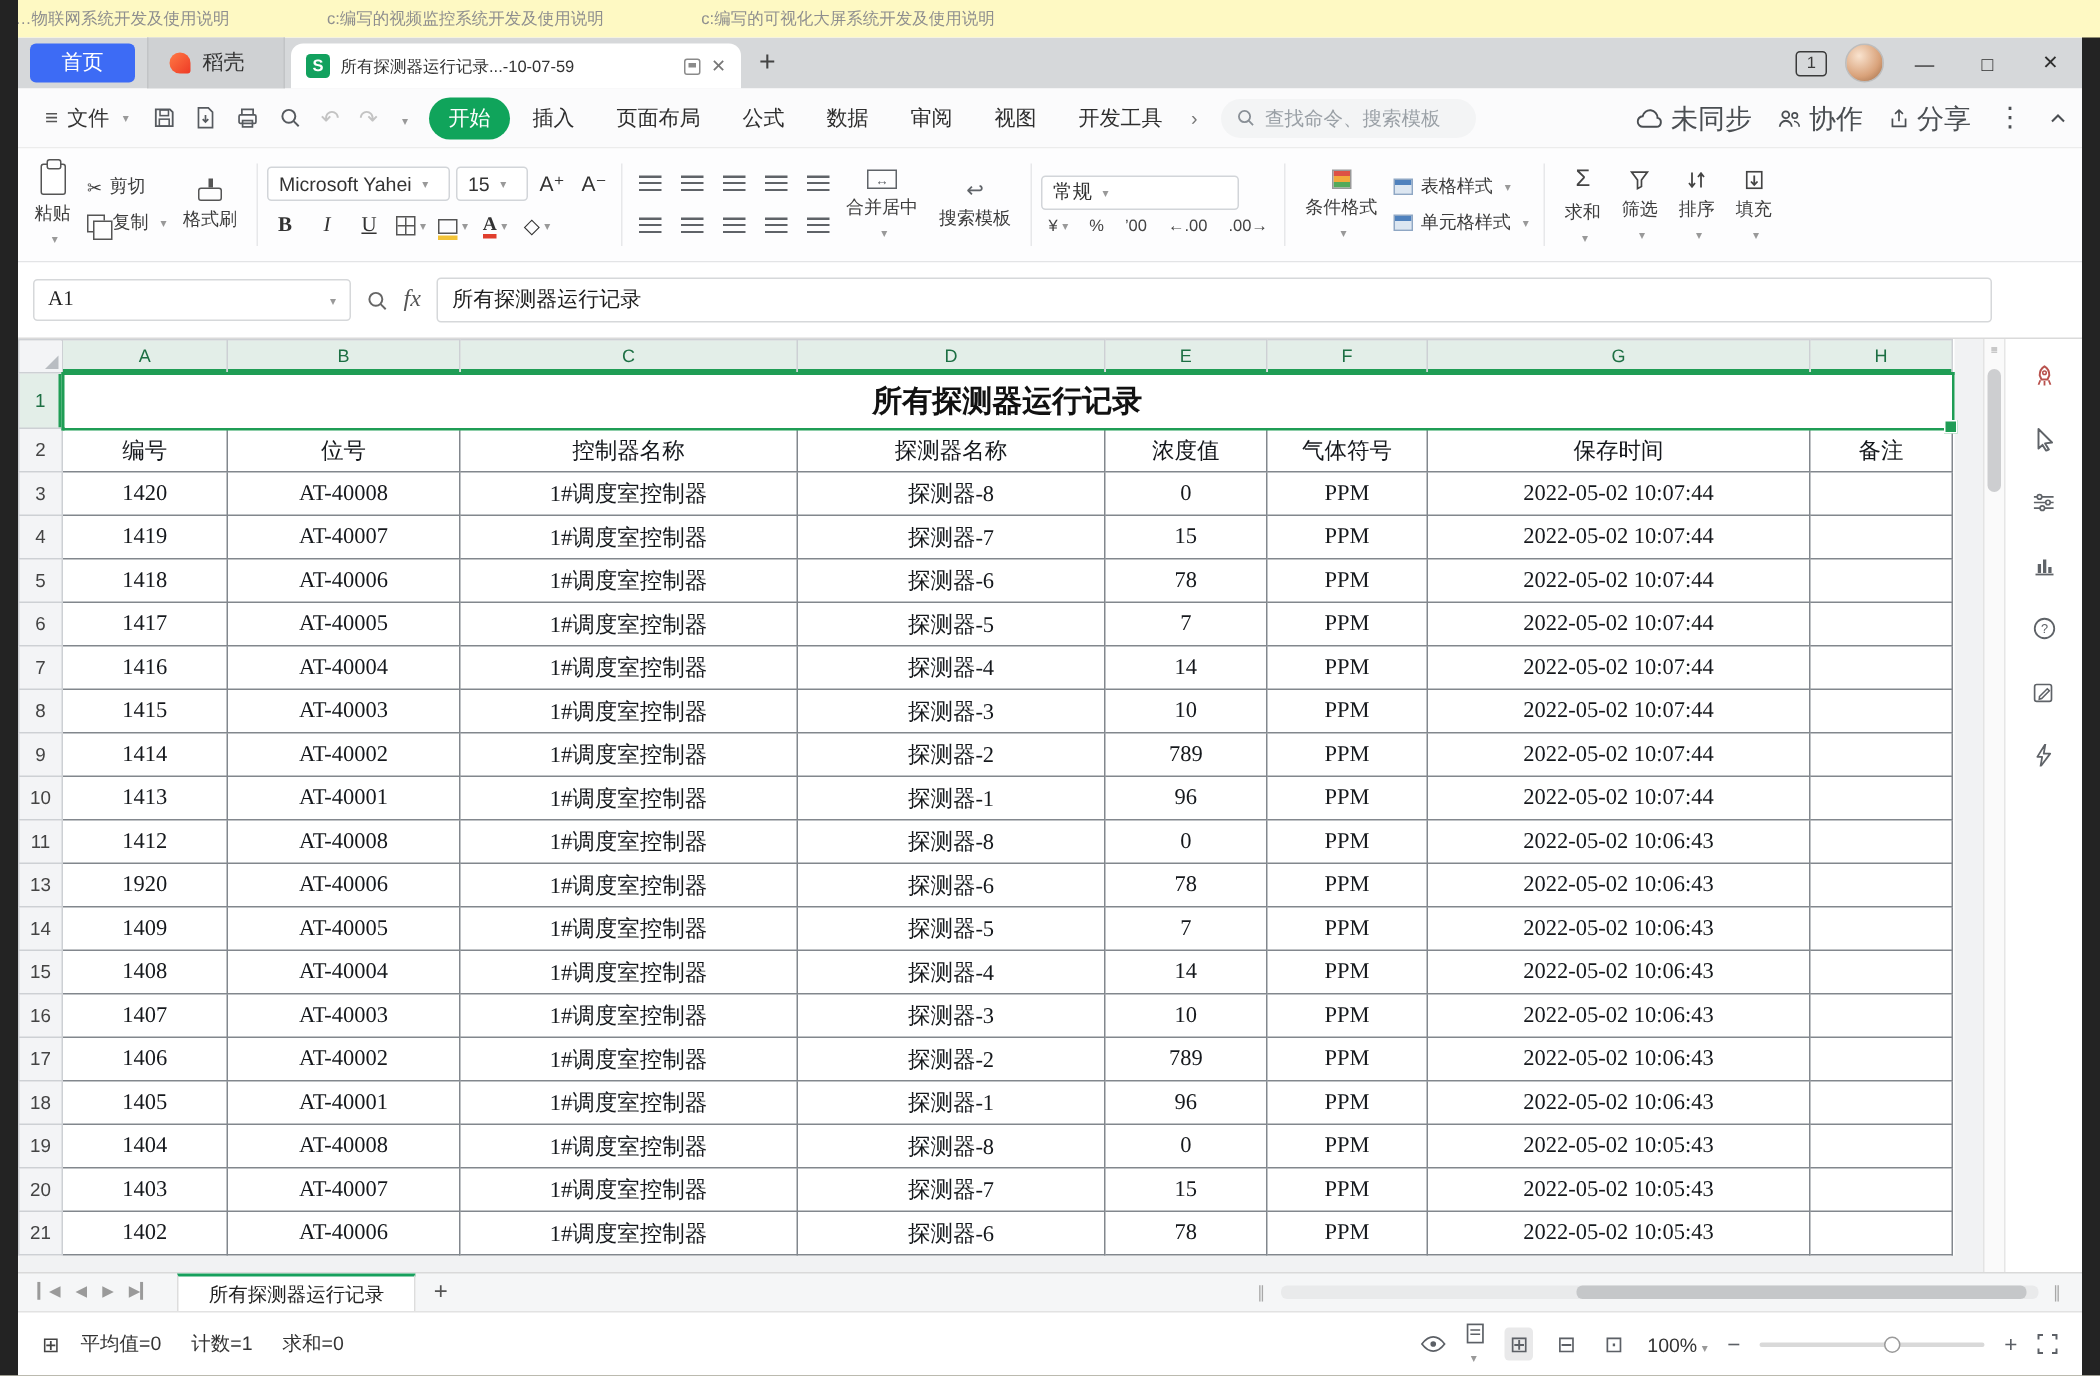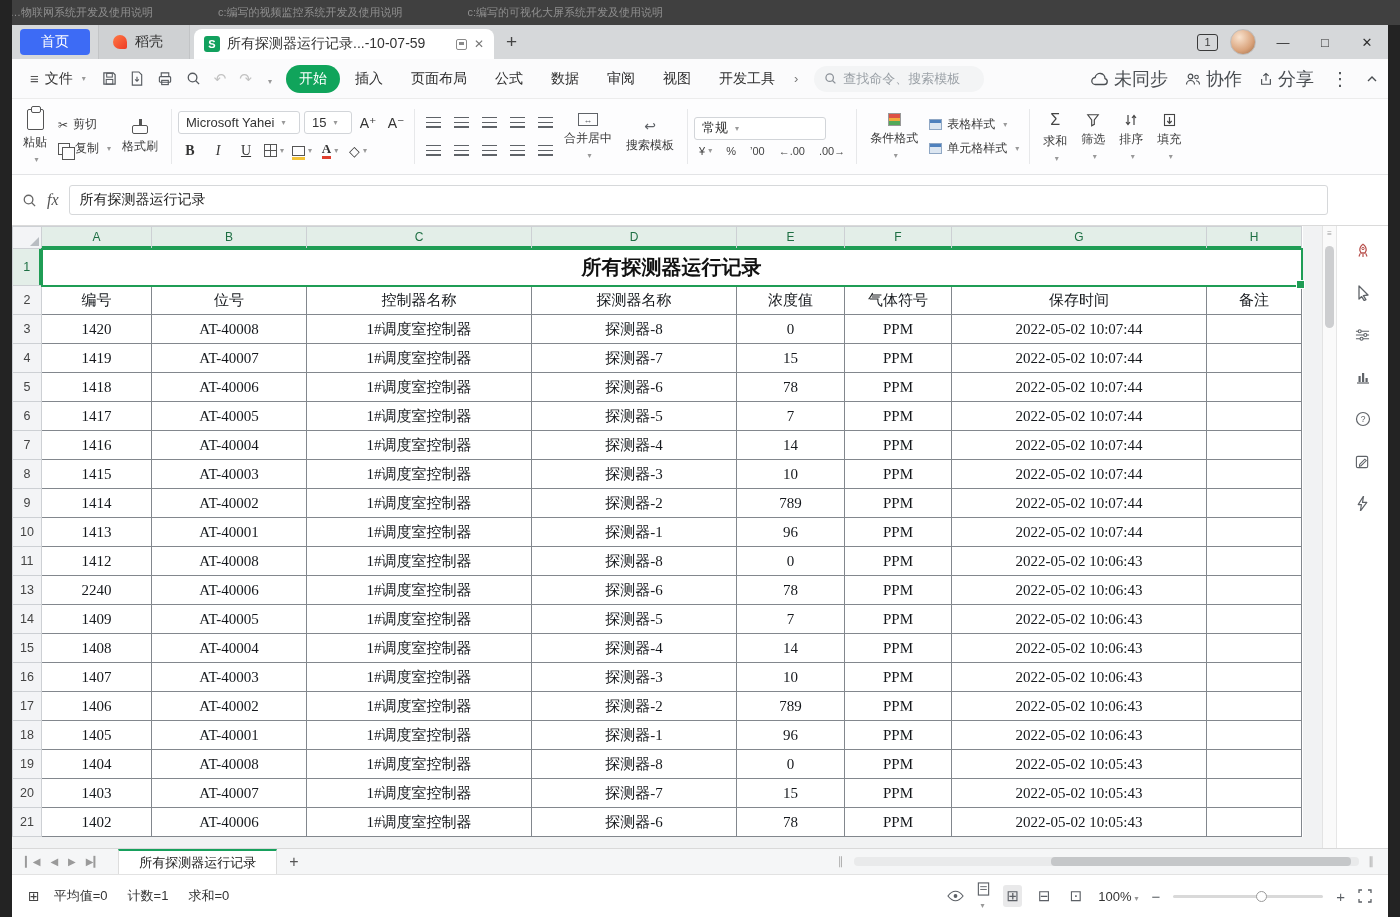--- a/index.html
+++ b/index.html
@@ -1,35 +1,35 @@
 <!DOCTYPE html>
 <html><head>
 <meta charset="utf-8">
 <style>
   * { box-sizing: border-box; margin: 0; padding: 0; }
   html,body { width:1400px; height:917px; overflow:hidden; }
   body { font-family:"Liberation Sans","DejaVu Sans",sans-serif; background:#262626; }
-  .screen { position:relative; width:1400px; height:917px; overflow:hidden; background:#404040; }
+  .screen { position:relative; width:1400px; height:917px; overflow:hidden; background:#fef9c3; }
 
   
   .bg-top { position:absolute; top:0; left:0; right:0; height:25px; display:flex; align-items:center; gap:65px; padding-left:10px; color:#8f8f8f; font-size:11px; white-space:nowrap; overflow:hidden; }
   .bg-left { position:absolute; left:0; top:0; bottom:0; width:12px; background:#232323; }
   .bg-right { position:absolute; right:0; top:25px; bottom:0; width:12px; background:#232323; }
 
   
   .app { position:absolute; left:12px; top:25px; right:12px; bottom:0; background:#fff; display:flex; flex-direction:column; overflow:hidden; }
 
   
   .tabbar { flex:none; height:34px; background:#d6d8da; display:flex; align-items:center; padding-left:8px; }
   .home-btn { width:70px; height:26px; background:#3d6bf5; color:#fff; font-size:14px; border-radius:4px; display:flex; align-items:center; justify-content:center; margin-right:8px; }
   .docer-tab { height:48px; display:flex; align-items:center; gap:8px; padding:0 26px 0 14px; font-size:14px; color:#333; border-left:1px solid #c2c4c6; border-right:1px solid #c2c4c6; background:#cfd1d3; }
   .docer-logo { width:14px; height:14px; border-radius:7px 7px 2px 7px; background:linear-gradient(135deg,#ff7a45,#ee3a25); }
   .doc-tab { align-self:flex-end; height:30px; width:300px; background:#fff; border-radius:8px 8px 0 0; display:flex; align-items:center; gap:7px; padding:0 10px; margin-left:4px; }
   .s-logo { width:16px; height:16px; border-radius:3px; background:#12a15e; color:#fff; font-size:11px; font-weight:bold; display:flex; align-items:center; justify-content:center; flex:none; }
-  .doc-title { flex:1; font-size:14px; color:#333; white-space:nowrap; overflow:hidden; text-overflow:ellipsis; }
+  .doc-title { flex:1; font-size:11px; color:#333; white-space:nowrap; overflow:hidden; text-overflow:ellipsis; }
   .tab-preview { width:11px; height:11px; border:1.2px solid #8a8a8a; border-radius:2px; position:relative; flex:none; }
   .tab-preview::after { content:""; position:absolute; left:2px; top:2px; right:2px; height:3px; background:#8a8a8a; }
   .tab-close { color:#777; font-size:12px; flex:none; }
   .newtab { font-size:19px; color:#444; padding:0 12px; }
   .tb-right { margin-left:auto; display:flex; align-items:center; gap:12px; padding-right:6px; }
   .win-badge { min-width:21px; height:17px; border:1.5px solid #3a3a3a; border-radius:3px; font-size:11px; color:#3a3a3a; display:flex; align-items:center; justify-content:center; padding:0 3px; }
   .avatar { width:26px; height:26px; border-radius:50%; background:radial-gradient(circle at 35% 30%,#f9e3cf,#d9a27a 60%,#9c6a45); border:1px solid #bdbdbd; }
   .winctl { width:30px; height:30px; display:flex; align-items:center; justify-content:center; color:#2f2f2f; font-size:13px; }
 
   
@@ -406,20 +406,24 @@
             <svg width="13" height="14" viewBox="0 0 13 14">
               <rect x="1.5" y="1.5" width="10" height="11" fill="none" stroke="#444" stroke-width="1.1"></rect>
               <path d="M6.5 4v6M4.3 8l2.2 2.3L8.7 8" fill="none" stroke="#444" stroke-width="1.2"></path>
             </svg>
           </span>
         <span>填充</span>
       </div>
     </div>
 
     <div class="formulabar">
+      <div class="namebox">
+        <span>A1</span>
+        <span class="drop"></span>
+      </div>
       <span class="fb-ico">
           <svg width="15" height="15" viewBox="0 0 16 16">
             <circle cx="7" cy="7" r="4.6" fill="none" stroke="currentColor" stroke-width="1.4"></circle>
             <path d="M10.4 10.4L14 14" stroke="currentColor" stroke-width="1.4"></path>
           </svg>
         </span>
       <span class="fx">fx</span>
       <div class="fb-input">
         <span>所有探测器运行记录</span>
       </div>
@@ -562,21 +566,21 @@
                 <td class="dcell">AT-40008</td>
                 <td class="dcell">1#调度室控制器</td>
                 <td class="dcell">探测器-8</td>
                 <td class="dcell">0</td>
                 <td class="dcell">PPM</td>
                 <td class="dcell">2022-05-02 10:06:43</td>
                 <td class="dcell"></td>
               </tr>
               <tr>
                 <th class="rowhead">13</th>
-                <td class="dcell">2240</td>
+                <td class="dcell">1920</td>
                 <td class="dcell">AT-40006</td>
                 <td class="dcell">1#调度室控制器</td>
                 <td class="dcell">探测器-6</td>
                 <td class="dcell">78</td>
                 <td class="dcell">PPM</td>
                 <td class="dcell">2022-05-02 10:06:43</td>
                 <td class="dcell"></td>
               </tr>
               <tr>
                 <th class="rowhead">14</th>

